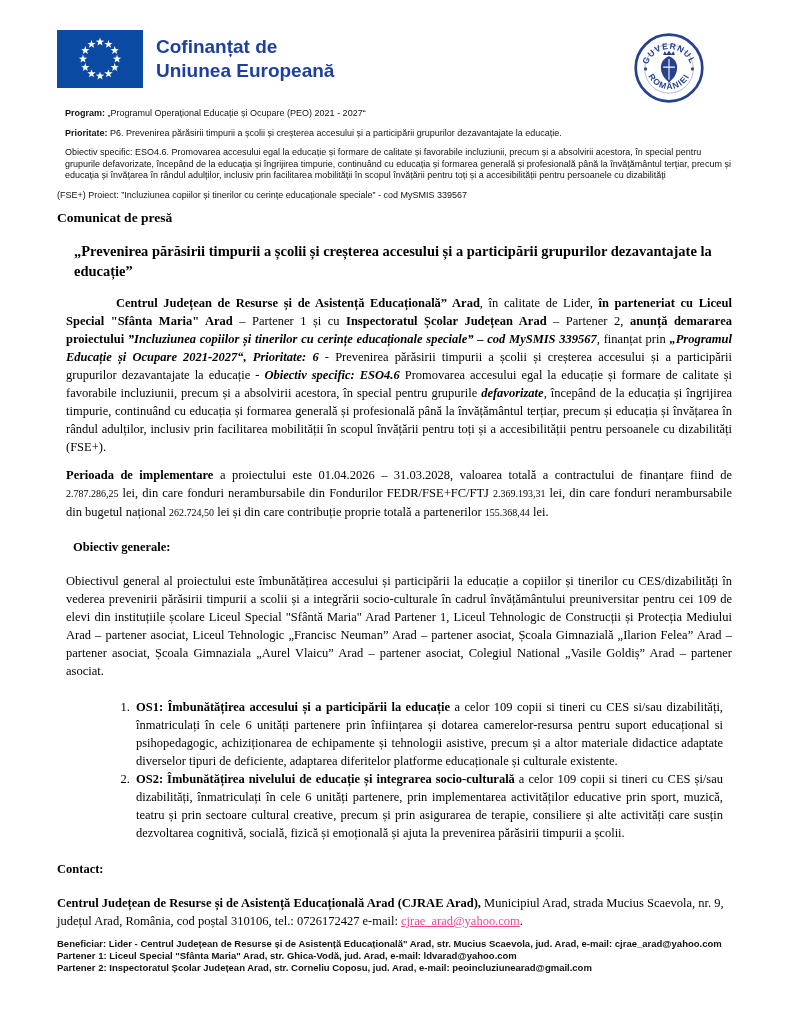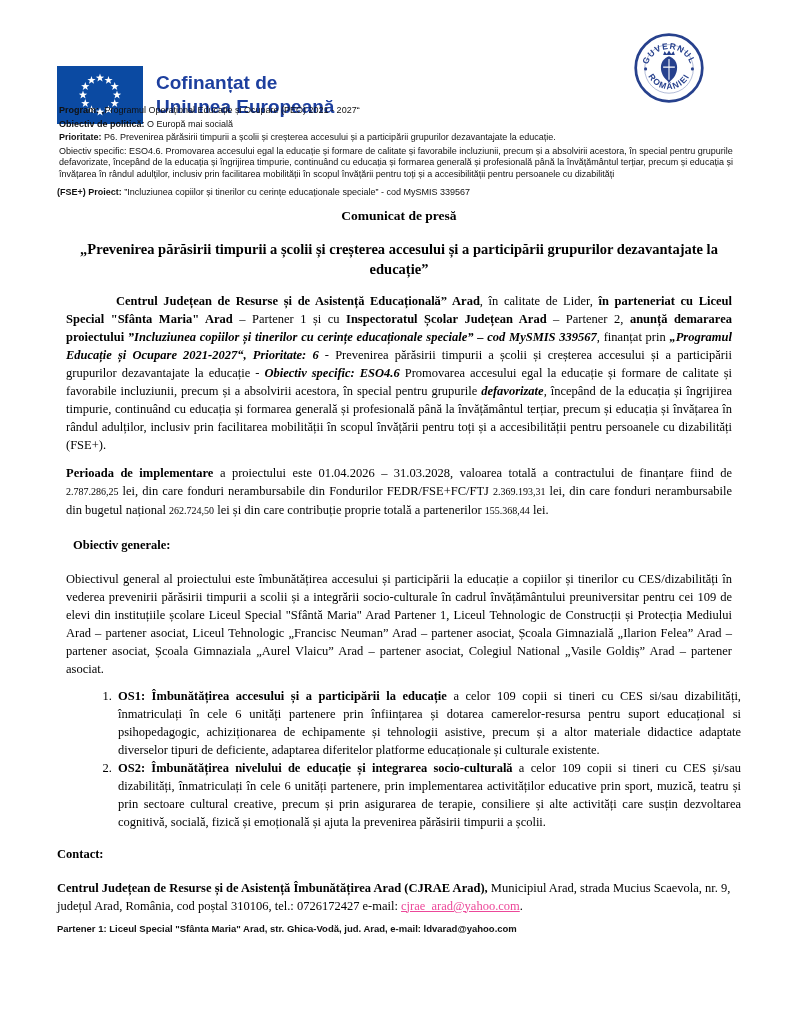--- a/index.html
+++ b/index.html
@@ -9,50 +9,50 @@
     box-sizing:border-box;
     background:#ffffff;
     padding:30px 50px 0 57px;
     font-family:"Liberation Serif", serif;
     font-size:12.5px;
     color:#000;
     overflow:hidden;
   }
   
   .logo-row { display:flex; justify-content:space-between; align-items:flex-start; height:70px; padding-right:36px; }
-  .eu-logo { display:flex; gap:13px;margin-top:36px; }
+  .eu-logo { display:flex; gap:13px; }
   .eu-flag { width:86px; height:58px; display:block; }
   .eu-text {
     font-family:"Liberation Sans", sans-serif;
     font-weight:bold; color:#1d3f9e;
     font-size:19px; line-height:24px; padding-top:5px;
   }
   .gov-seal { width:72px; height:72px; margin-top:2px; }
   .seal-text { font-family:"Liberation Sans", sans-serif; font-size:9.5px; font-weight:bold; fill:#27418d; letter-spacing:1.2px; }
   
   .hdr { font-family:"Liberation Sans", sans-serif; font-size:9px; line-height:11.5px; margin-top:5px; color:#111; }
-  .hdr p { margin:2px; }
+  .hdr p { margin:8px; }
   .hdr b { font-weight:700; }
   .proj { font-family:"Liberation Sans", sans-serif; font-size:9px; line-height:11.5px; margin-top:7px; color:#111; }
-  .proj b { font-weight:700; }
+  .proj b { font-weight:400; }
   
-  .center { text-align:center; font-weight:bold; }
+  .center { text-align:left; font-weight:bold; }
   .h-press { font-size:13.5px; margin:9px 0 0; }
   .h-prog  { font-size:14px;  margin:15px 0 0; }
   .h-main  { font-size:14.5px; margin:15px auto 4px; line-height:20px; max-width:650px; }
   
   .body-p { text-align:justify; line-height:18px; margin:9px; }
   .p1 { margin-top:13px; text-indent:50px; }
   .p2 { margin-top:10px; }
   .b  { font-weight:bold; }
   .bi { font-weight:bold; font-style:italic; }
   .num { font-size:10px; }
   .sec-head { font-weight:bold; margin:16px; line-height:18px; }
   .gap-top { margin-top:11px; }
-  .ol-specific { margin:0; padding-left:58px; }
+  .ol-specific { margin:18px; padding-left:58px; }
   .ol-specific li { text-align:justify; line-height:18px; padding-left:3px; }
   
   .contact-head { font-weight:bold; margin:14px 0 16px; line-height:18px; }
   .contact-p { margin:0; line-height:18px; }
   .email-link { color:#ec4899; text-decoration:underline; cursor:pointer; }
   
   .footer { font-family:"Liberation Sans", sans-serif; font-size:9.5px; font-weight:bold; line-height:12px; margin-top:8px; color:#111; }
   .footer p { margin:0; }
 </style>
 </head>
@@ -98,21 +98,20 @@
       <g>
         <path d="M33.5 25.5 L35 21.5 L37.6 24.5 L40 20.5 L42.4 24.5 L45 21.5 L46.5 25.5 Z" fill="#27418d"></path>
         <path d="M40 27 C34.5 29 31 33.5 31 39.5 C31 47 34.8 51.5 40 56 C45.2 51.5 49 47 49 39.5 C49 33.5 45.5 29 40 27 Z" fill="#27418d"></path>
         <path d="M40 30 V53 M33.5 39 H46.5" stroke="#ffffff" stroke-width="1.2" fill="none"></path>
       </g>
     </svg>
   </div>
 
   <div class="hdr">
     <p><b>Program:</b><span> „Programul Operațional Educație și Ocupare (PEO) 2021 - 2027“</span></p>
-    <p><b>Obiectiv de politică:</b><span> O Europă mai socială</span></p>
     <p><b>Prioritate:</b><span> P6. Prevenirea părăsirii timpurii a școlii și creșterea accesului și a participării grupurilor dezavantajate la educație.</span></p>
     <p>Obiectiv specific: ESO4.6. Promovarea accesului egal la educație și formare de calitate și favorabile incluziunii, precum și a absolvirii acestora, în special pentru grupurile defavorizate, începând de la educația și îngrijirea timpurie, continuând cu educația și formarea generală și profesională până la învățământul terțiar, precum și educația și învățarea în rândul adulților, inclusiv prin facilitarea mobilității în scopul învățării pentru toți și a accesibilității pentru persoanele cu dizabilități</p>
   </div>
   <p class="proj"><b>(FSE+) Proiect:</b><span> ”Incluziunea copiilor și tinerilor cu cerințe educaționale speciale” - cod MySMIS 339567</span></p>
 
   <p class="center h-press">Comunicat de presă</p>
   <p class="center h-main">„Prevenirea părăsirii timpurii a școlii și creșterea accesului și a participării grupurilor dezavantajate la educație”</p>
 
   <p class="body-p p1"><span class="b">Centrul Județean de Resurse și de Asistență Educațională” Arad</span><span>, în calitate de Lider, </span><span class="b">în parteneriat cu Liceul Special "Sfânta Maria" Arad</span><span> – Partener 1 și cu </span><span class="b">Inspectoratul Școlar Județean Arad</span><span> – Partener 2, </span><span class="b">anunță demararea proiectului </span><span class="bi">”Incluziunea copiilor și tinerilor cu cerințe educaționale speciale” – cod MySMIS 339567</span><span>, finanțat prin </span><span class="bi">„Programul Educație și Ocupare 2021-2027“, Prioritate: 6 </span><span>- Prevenirea părăsirii timpurii a școlii și creșterea accesului și a participării grupurilor dezavantajate la educație  - </span><span class="bi">Obiectiv specific: ESO4.6 </span><span>Promovarea accesului egal la educație și formare de calitate și favorabile incluziunii, precum și a absolvirii acestora, în special pentru grupurile </span><span class="bi">defavorizate</span><span>, începând de la educația și îngrijirea timpurie, continuând cu educația și formarea generală și profesională până la învățământul terțiar, precum și educația și învățarea în rândul adulților, inclusiv prin facilitarea mobilității în scopul învățării pentru toți și a accesibilității pentru persoanele cu dizabilități (FSE+).</span></p>
 
@@ -120,19 +119,21 @@
 
   <p class="sec-head">Obiectiv generale:</p>
   <p class="body-p">Obiectivul general al proiectului este îmbunătățirea accesului și participării la educație a copiilor și tinerilor cu CES/dizabilități în vederea prevenirii părăsirii timpurii a scolii și a integrării socio-culturale în cadrul învățământului preuniversitar pentru cei 109 de elevi din instituțiile școlare Liceul Special "Sfântă Maria" Arad Partener 1, Liceul Tehnologic de Construcții și Protecția Mediului Arad – partener asociat, Liceul Tehnologic „Francisc Neuman” Arad – partener asociat, Școala Gimnazială „Ilarion Felea” Arad – partener asociat, Școala Gimnaziala „Aurel Vlaicu” Arad – partener asociat, Colegiul National „Vasile Goldiș” Arad – partener asociat.</p>
 
   <ol class="ol-specific">
     <li><span class="b">OS1: Îmbunătățirea accesului și a participării la educație</span><span> a celor 109 copii si tineri cu CES si/sau dizabilități, înmatriculați în cele 6 unități partenere prin înființarea și dotarea camerelor-resursa pentru suport educațional si psihopedagogic, achiziționarea de echipamente și tehnologii asistive, precum și a altor materiale didactice adaptate diverselor tipuri de deficiente, adaptarea diferitelor platforme educaționale și culturale existente.</span></li>
     <li><span class="b">OS2: Îmbunătățirea nivelului de educație și integrarea socio-culturală</span><span> a celor 109 copii si tineri cu CES și/sau dizabilități, înmatriculați în cele 6 unități partenere, prin implementarea activităților educative prin sport, muzică, teatru și prin sectoare cultural creative, precum și prin asigurarea de  terapie, consiliere și alte activități care susțin dezvoltarea cognitivă, socială, fizică și emoțională și ajuta la prevenirea părăsirii timpurii a școlii.</span></li>
   </ol>
 
   <p class="contact-head">Contact:</p>
-  <p class="contact-p"><span class="b">Centrul Județean de Resurse și de Asistență Îmbunătățirea Arad (CJRAE Arad),</span><span> Municipiul Arad, strada Mucius Scaevola, nr. 9, județul Arad, România, cod poștal 310106, tel.: 0726172427 e-mail: </span><a class="email-link">cjrae_arad@yahoo.com</a><span>.</span></p>
+  <p class="contact-p"><span class="b">Centrul Județean de Resurse și de Asistență Educațională Arad (CJRAE Arad),</span><span> Municipiul Arad, strada Mucius Scaevola, nr. 9, județul Arad, România, cod poștal 310106, tel.: 0726172427 e-mail: </span><a class="email-link">cjrae_arad@yahoo.com</a><span>.</span></p>
 
   <div class="footer">
+    <p>Beneficiar: Lider - Centrul Județean de Resurse și de Asistență Educațională" Arad, str. Mucius Scaevola, jud. Arad, e-mail: cjrae_arad@yahoo.com</p>
     <p>Partener 1: Liceul Special "Sfânta Maria" Arad, str. Ghica-Vodă, jud. Arad, e-mail: ldvarad@yahoo.com</p>
+    <p>Partener 2: Inspectoratul Școlar Județean Arad, str. Corneliu Coposu, jud. Arad, e-mail: peoincluziunearad@gmail.com</p>
   </div>
 
 </div>
 
 </body></html>

